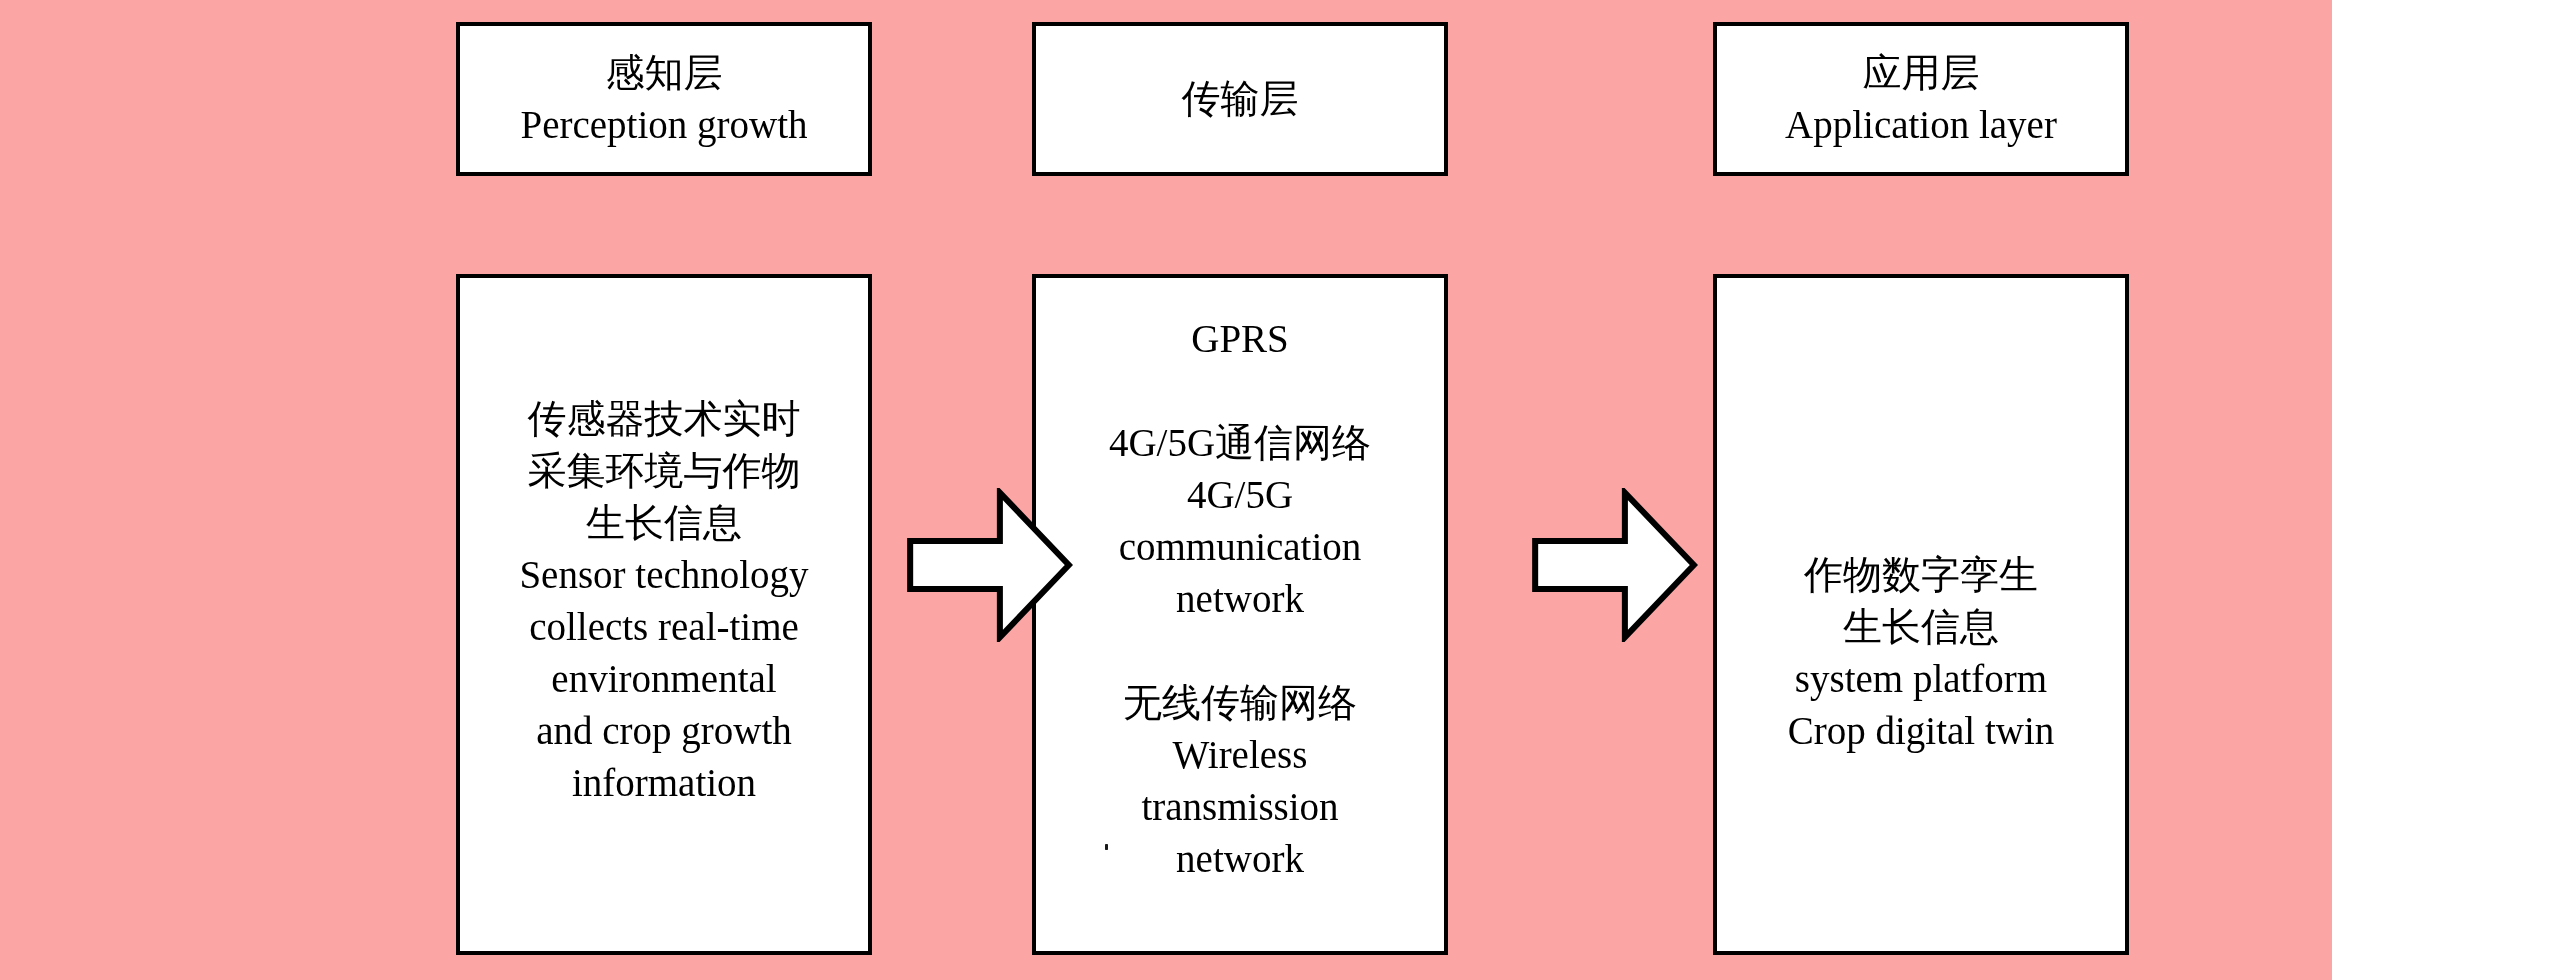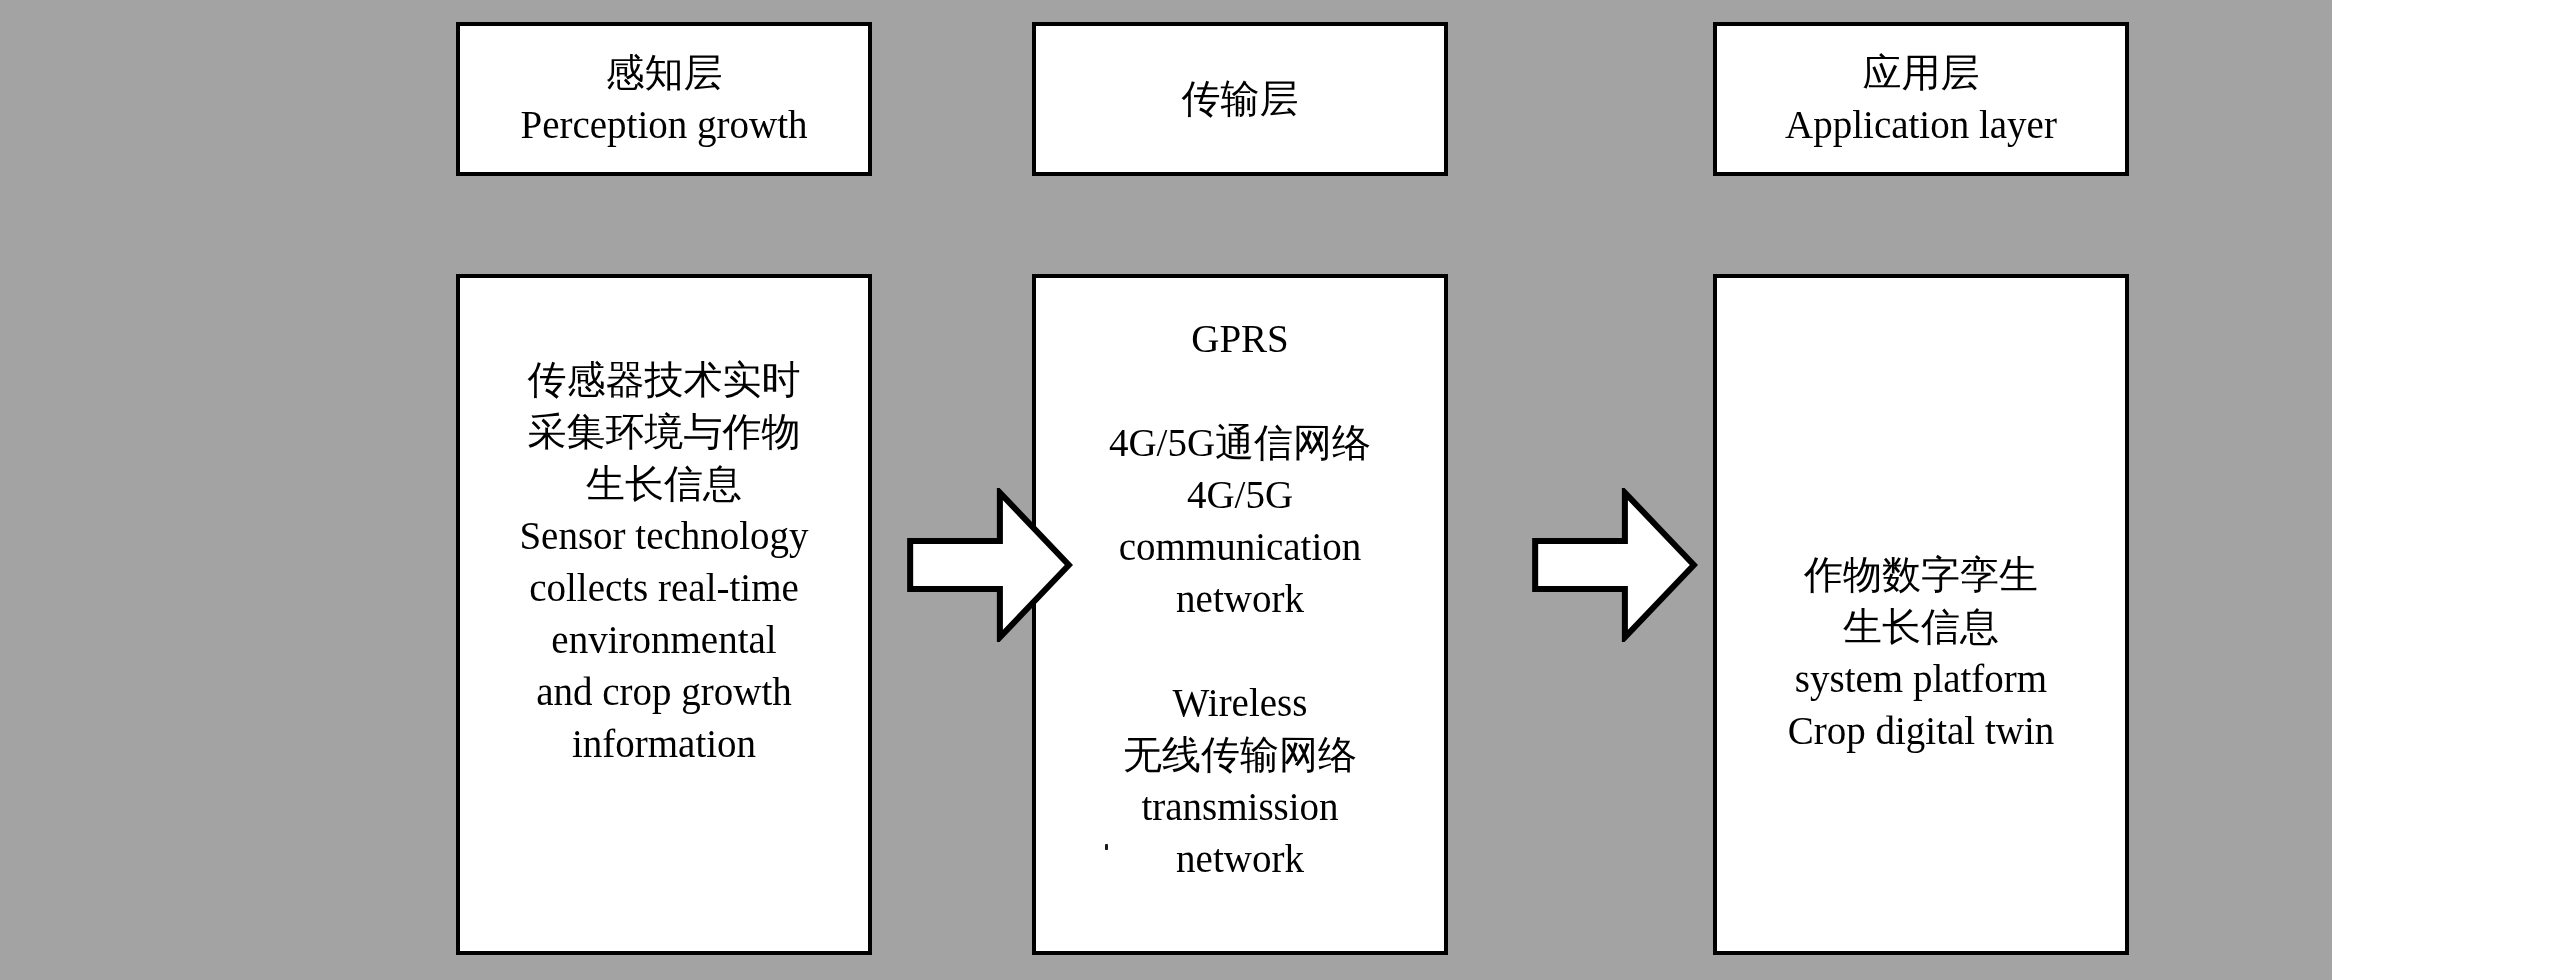--- a/index.html
+++ b/index.html
@@ -4,21 +4,21 @@
 <style>
   html, body {
     margin: 0;
     padding: 0;
     background: #ffffff;
   }
   .canvas {
     position: relative;
     width: 2332px;
     height: 980px;
-    background: #a3a3a3;
+    background: #fca5a5;
     font-family: "Liberation Serif", "DejaVu Serif", serif;
     color: #000000;
     overflow: hidden;
   }
   .box {
     position: absolute;
     box-sizing: border-box;
     border: 4px solid #000000;
     background: #ffffff;
   }
@@ -44,21 +44,21 @@
     line-height: 52px;
     font-size: 39px;
     text-align: center;
     white-space: nowrap;
     width: 100%;
   }
   .body {
     width: 100%;
     box-sizing: border-box;
   }
-  .pad-c0 { padding-top: 76px; }
+  .pad-c0 { padding-top: 115px; }
   .pad-c1 { padding-top: 35px; }
   .pad-c2 { padding-top: 271px; }
   .arrow-svg {
     position: absolute;
     width: 169px;
     height: 154px;
   }
   .arrow-1 { left: 904px; top: 488px; }
   .arrow-2 { left: 1529px; top: 488px; }
   .speck {
@@ -105,22 +105,22 @@
 
   <div class="box cbox col1">
     <div class="body pad-c1">
       <div class="line">GPRS</div>
       <div class="line"></div>
       <div class="line">4G/5G通信网络</div>
       <div class="line">4G/5G</div>
       <div class="line">communication</div>
       <div class="line">network</div>
       <div class="line"></div>
+      <div class="line">无线传输网络</div>
       <div class="line">Wireless</div>
-      <div class="line">无线传输网络</div>
       <div class="line">transmission</div>
       <div class="line">network</div>
     </div>
   </div>
 
   <div class="box cbox col2">
     <div class="body pad-c2">
       <div class="line">作物数字孪生</div>
       <div class="line">生长信息</div>
       <div class="line">system platform</div>

